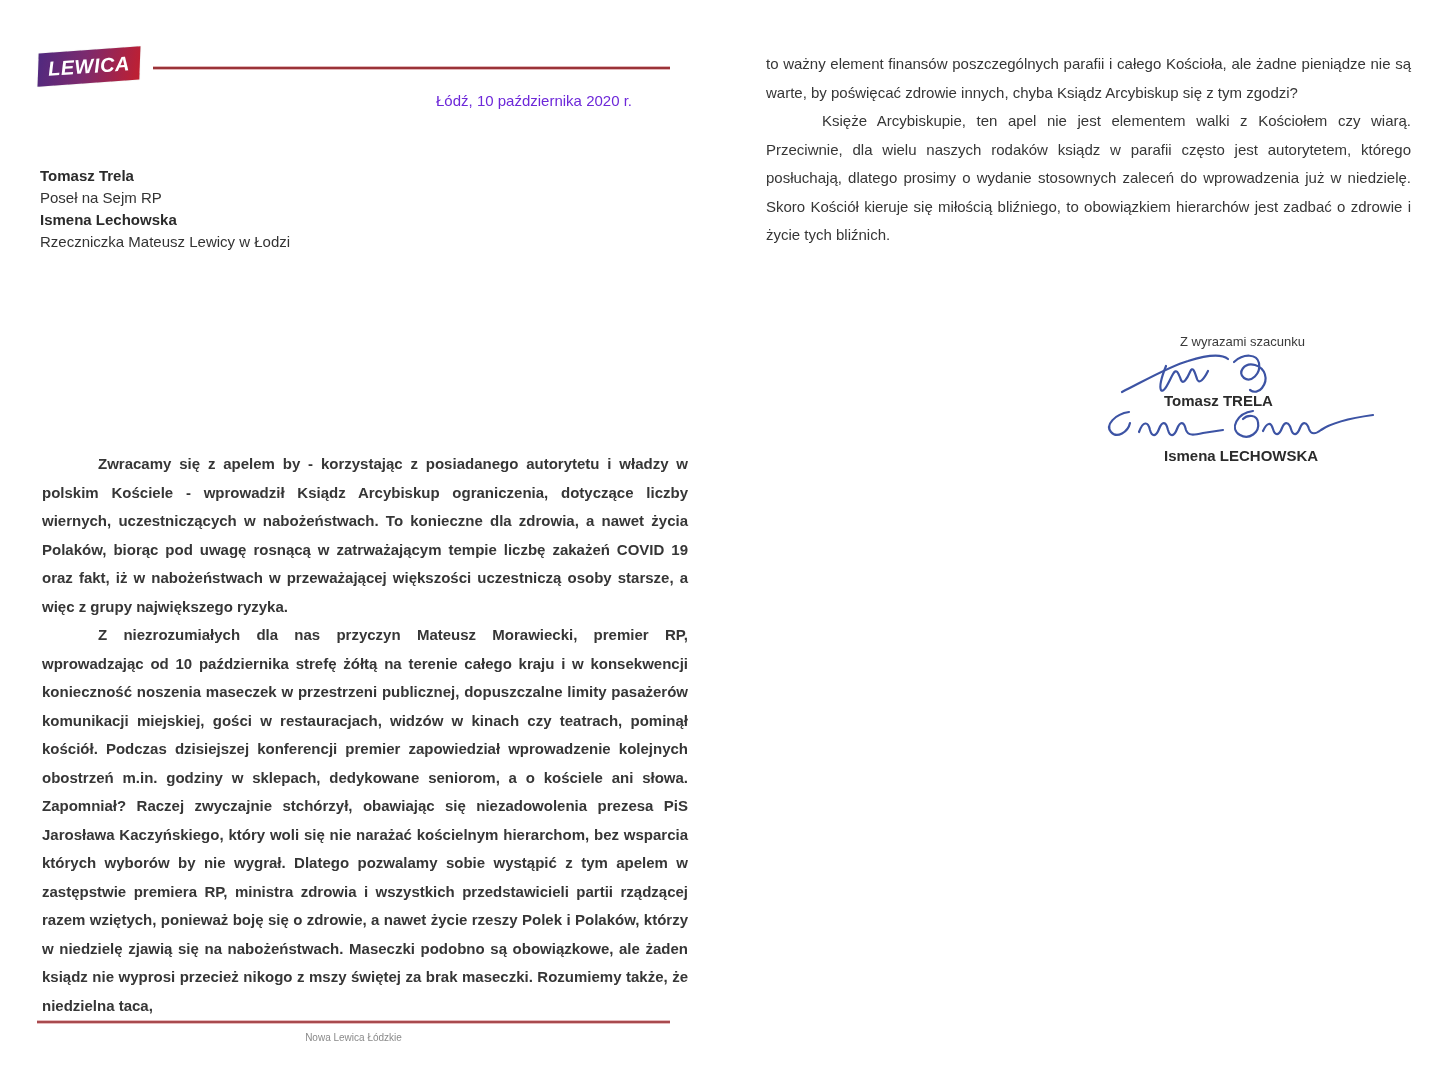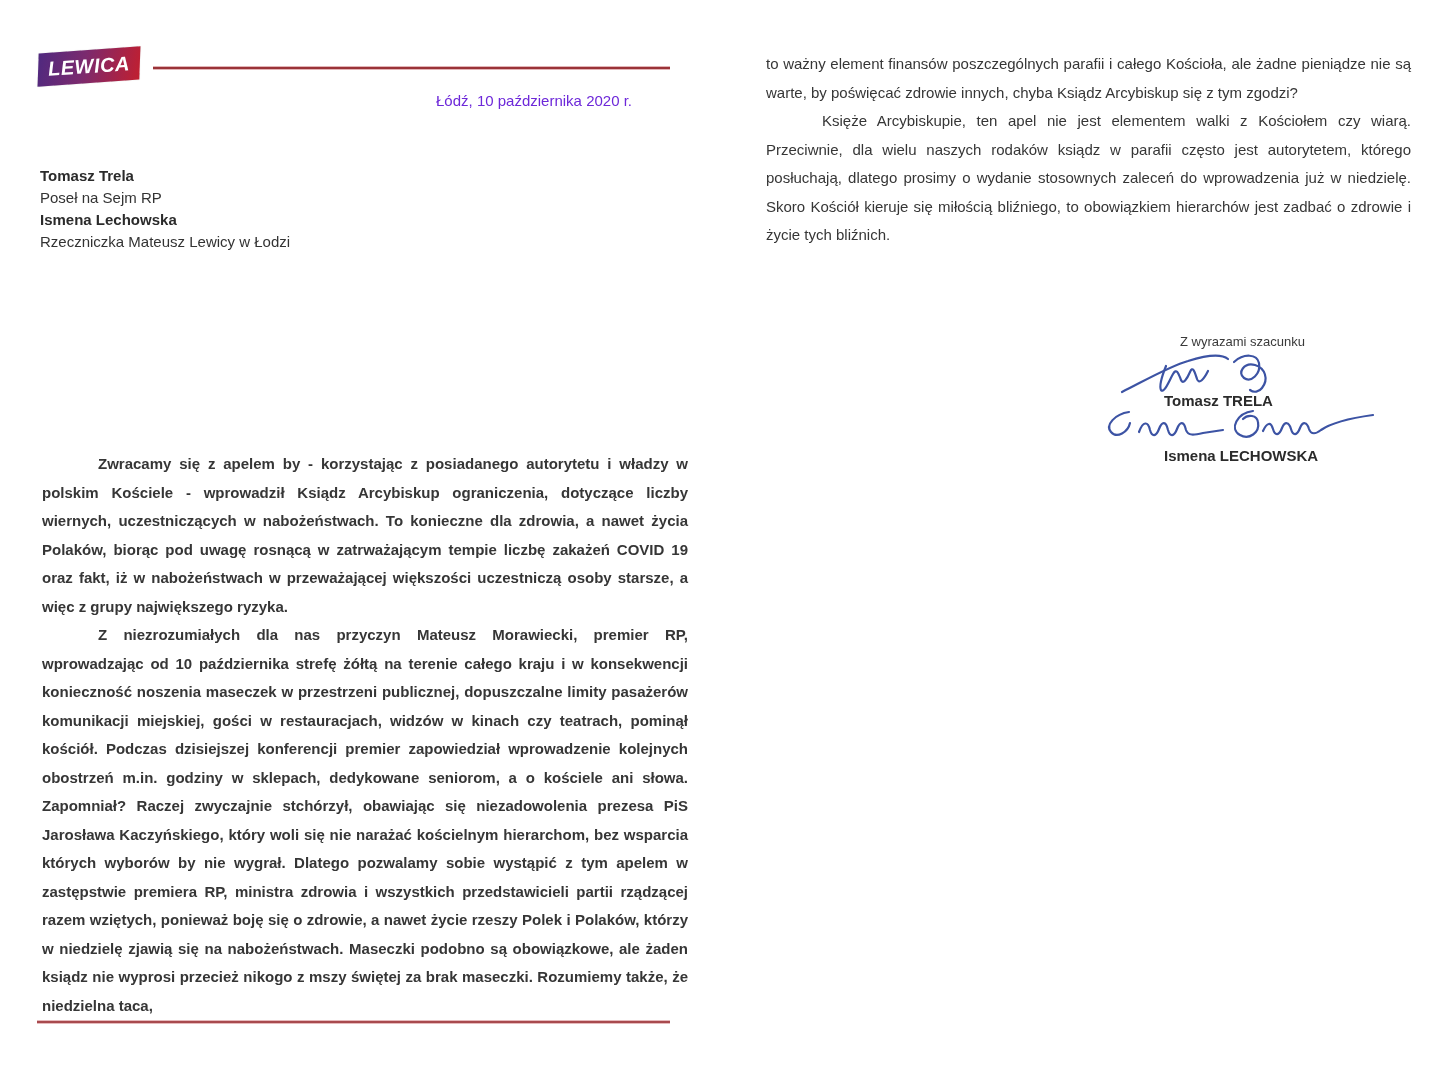--- a/index.html
+++ b/index.html
@@ -89,20 +89,21 @@
   </div>
 
 
   <div class="body-block body-left">
     <p class="indent">Zwracamy się z apelem by - korzystając z posiadanego autorytetu i władzy w polskim Kościele - wprowadził Ksiądz Arcybiskup ograniczenia, dotyczące liczby wiernych, uczestniczących w nabożeństwach. To konieczne dla zdrowia, a nawet życia Polaków, biorąc pod uwagę rosnącą w zatrważającym tempie liczbę zakażeń COVID 19 oraz fakt, iż w nabożeństwach w przeważającej większości uczestniczą osoby starsze, a więc z grupy największego ryzyka.</p>
     <p class="indent">Z niezrozumiałych dla nas przyczyn Mateusz Morawiecki, premier RP, wprowadzając od 10 października strefę żółtą na terenie całego kraju i w konsekwencji konieczność noszenia maseczek w przestrzeni publicznej, dopuszczalne limity pasażerów komunikacji miejskiej, gości w restauracjach, widzów w kinach czy teatrach, pominął kościół. Podczas dzisiejszej konferencji premier zapowiedział wprowadzenie kolejnych obostrzeń m.in. godziny w sklepach, dedykowane seniorom, a o kościele ani słowa. Zapomniał? Raczej zwyczajnie stchórzył, obawiając się niezadowolenia prezesa PiS Jarosława Kaczyńskiego, który woli się nie narażać kościelnym hierarchom, bez wsparcia których wyborów by nie wygrał. Dlatego pozwalamy sobie wystąpić z tym apelem w zastępstwie premiera RP, ministra zdrowia i wszystkich przedstawicieli partii rządzącej razem wziętych, ponieważ boję się o zdrowie, a nawet życie rzeszy Polek i Polaków, którzy w niedzielę zjawią się na nabożeństwach. Maseczki podobno są obowiązkowe, ale żaden ksiądz nie wyprosi przecież nikogo z mszy świętej za brak maseczki. Rozumiemy także, że niedzielna taca,</p>
   </div>
 
   <div class="footer-rule"></div>
   <div class="footer-text">
+    <div>Nowa Lewica Łódzkie</div>
   </div>
 
   <div class="body-block body-right">
     <p>to ważny element finansów poszczególnych parafii i całego Kościoła, ale żadne pieniądze nie są warte, by poświęcać zdrowie innych, chyba Ksiądz Arcybiskup się z tym zgodzi?</p>
     <p class="indent">Księże Arcybiskupie, ten apel nie jest elementem walki z Kościołem czy wiarą. Przeciwnie, dla wielu naszych rodaków ksiądz w parafii często jest autorytetem, którego posłuchają, dlatego prosimy o wydanie stosownych zaleceń do wprowadzenia już w niedzielę. Skoro Kościół kieruje się miłością bliźniego, to obowiązkiem hierarchów jest zadbać o zdrowie i życie tych bliźnich.</p>
   </div>
 
   <div class="closing">Z wyrazami szacunku</div>
 
   <svg class="sig-svg sig-svg-1" viewBox="0 0 175 56">

